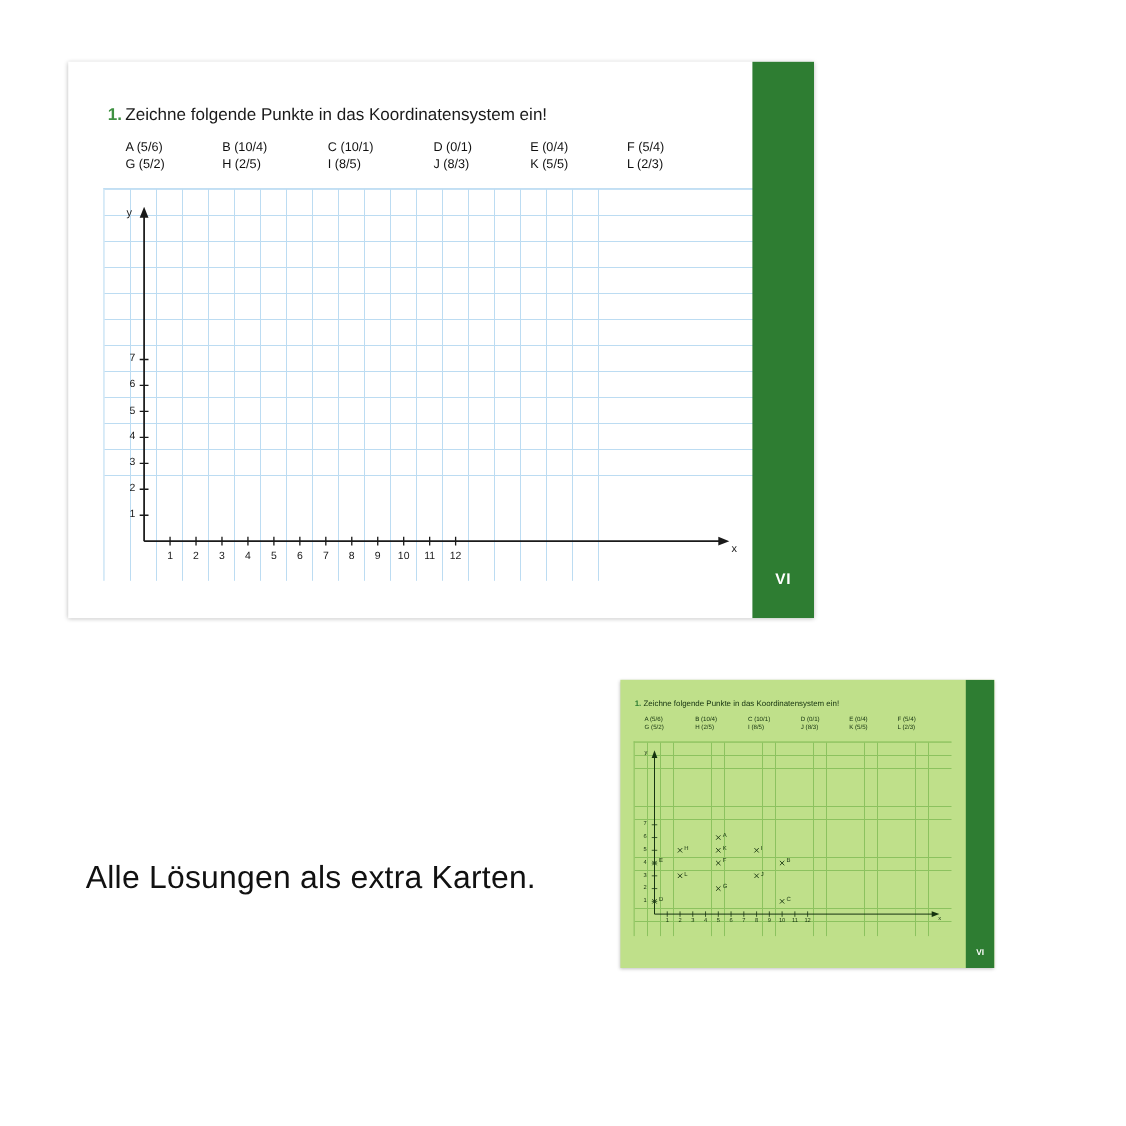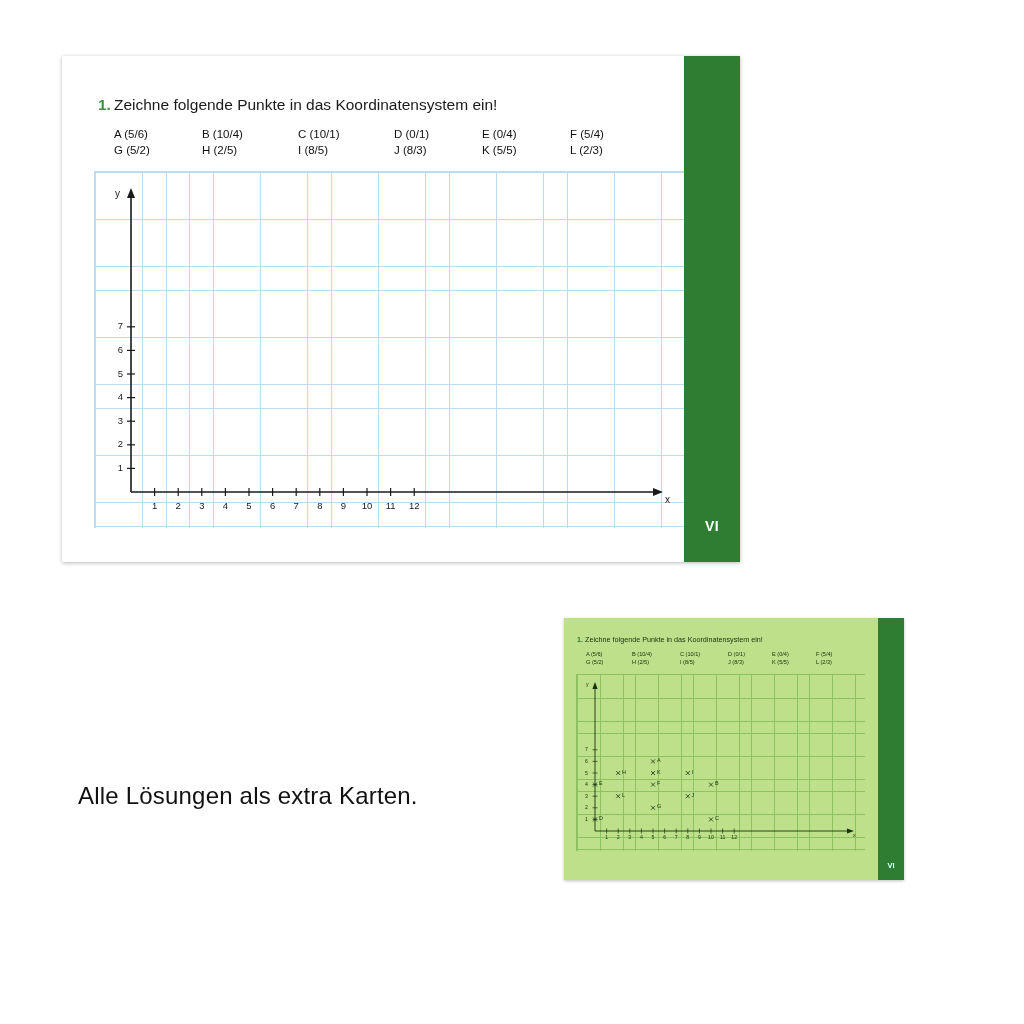--- a/index.html
+++ b/index.html
@@ -180,21 +180,21 @@
       #bfe08a;
     border-top: 0.5px solid #8cc25f;
     border-left: 0.5px solid #8cc25f;
   }
 
   
   .caption {
     position: absolute;
     left: 78px;
     top: 782px;
-    font-size: 24px;
+    font-size: 29px;
     color: #111111;
     letter-spacing: 0.2px;
     white-space: nowrap;
   }
 </style>
 </head>
 <body>
 
 <div class="card-big">
   <div class="content">

